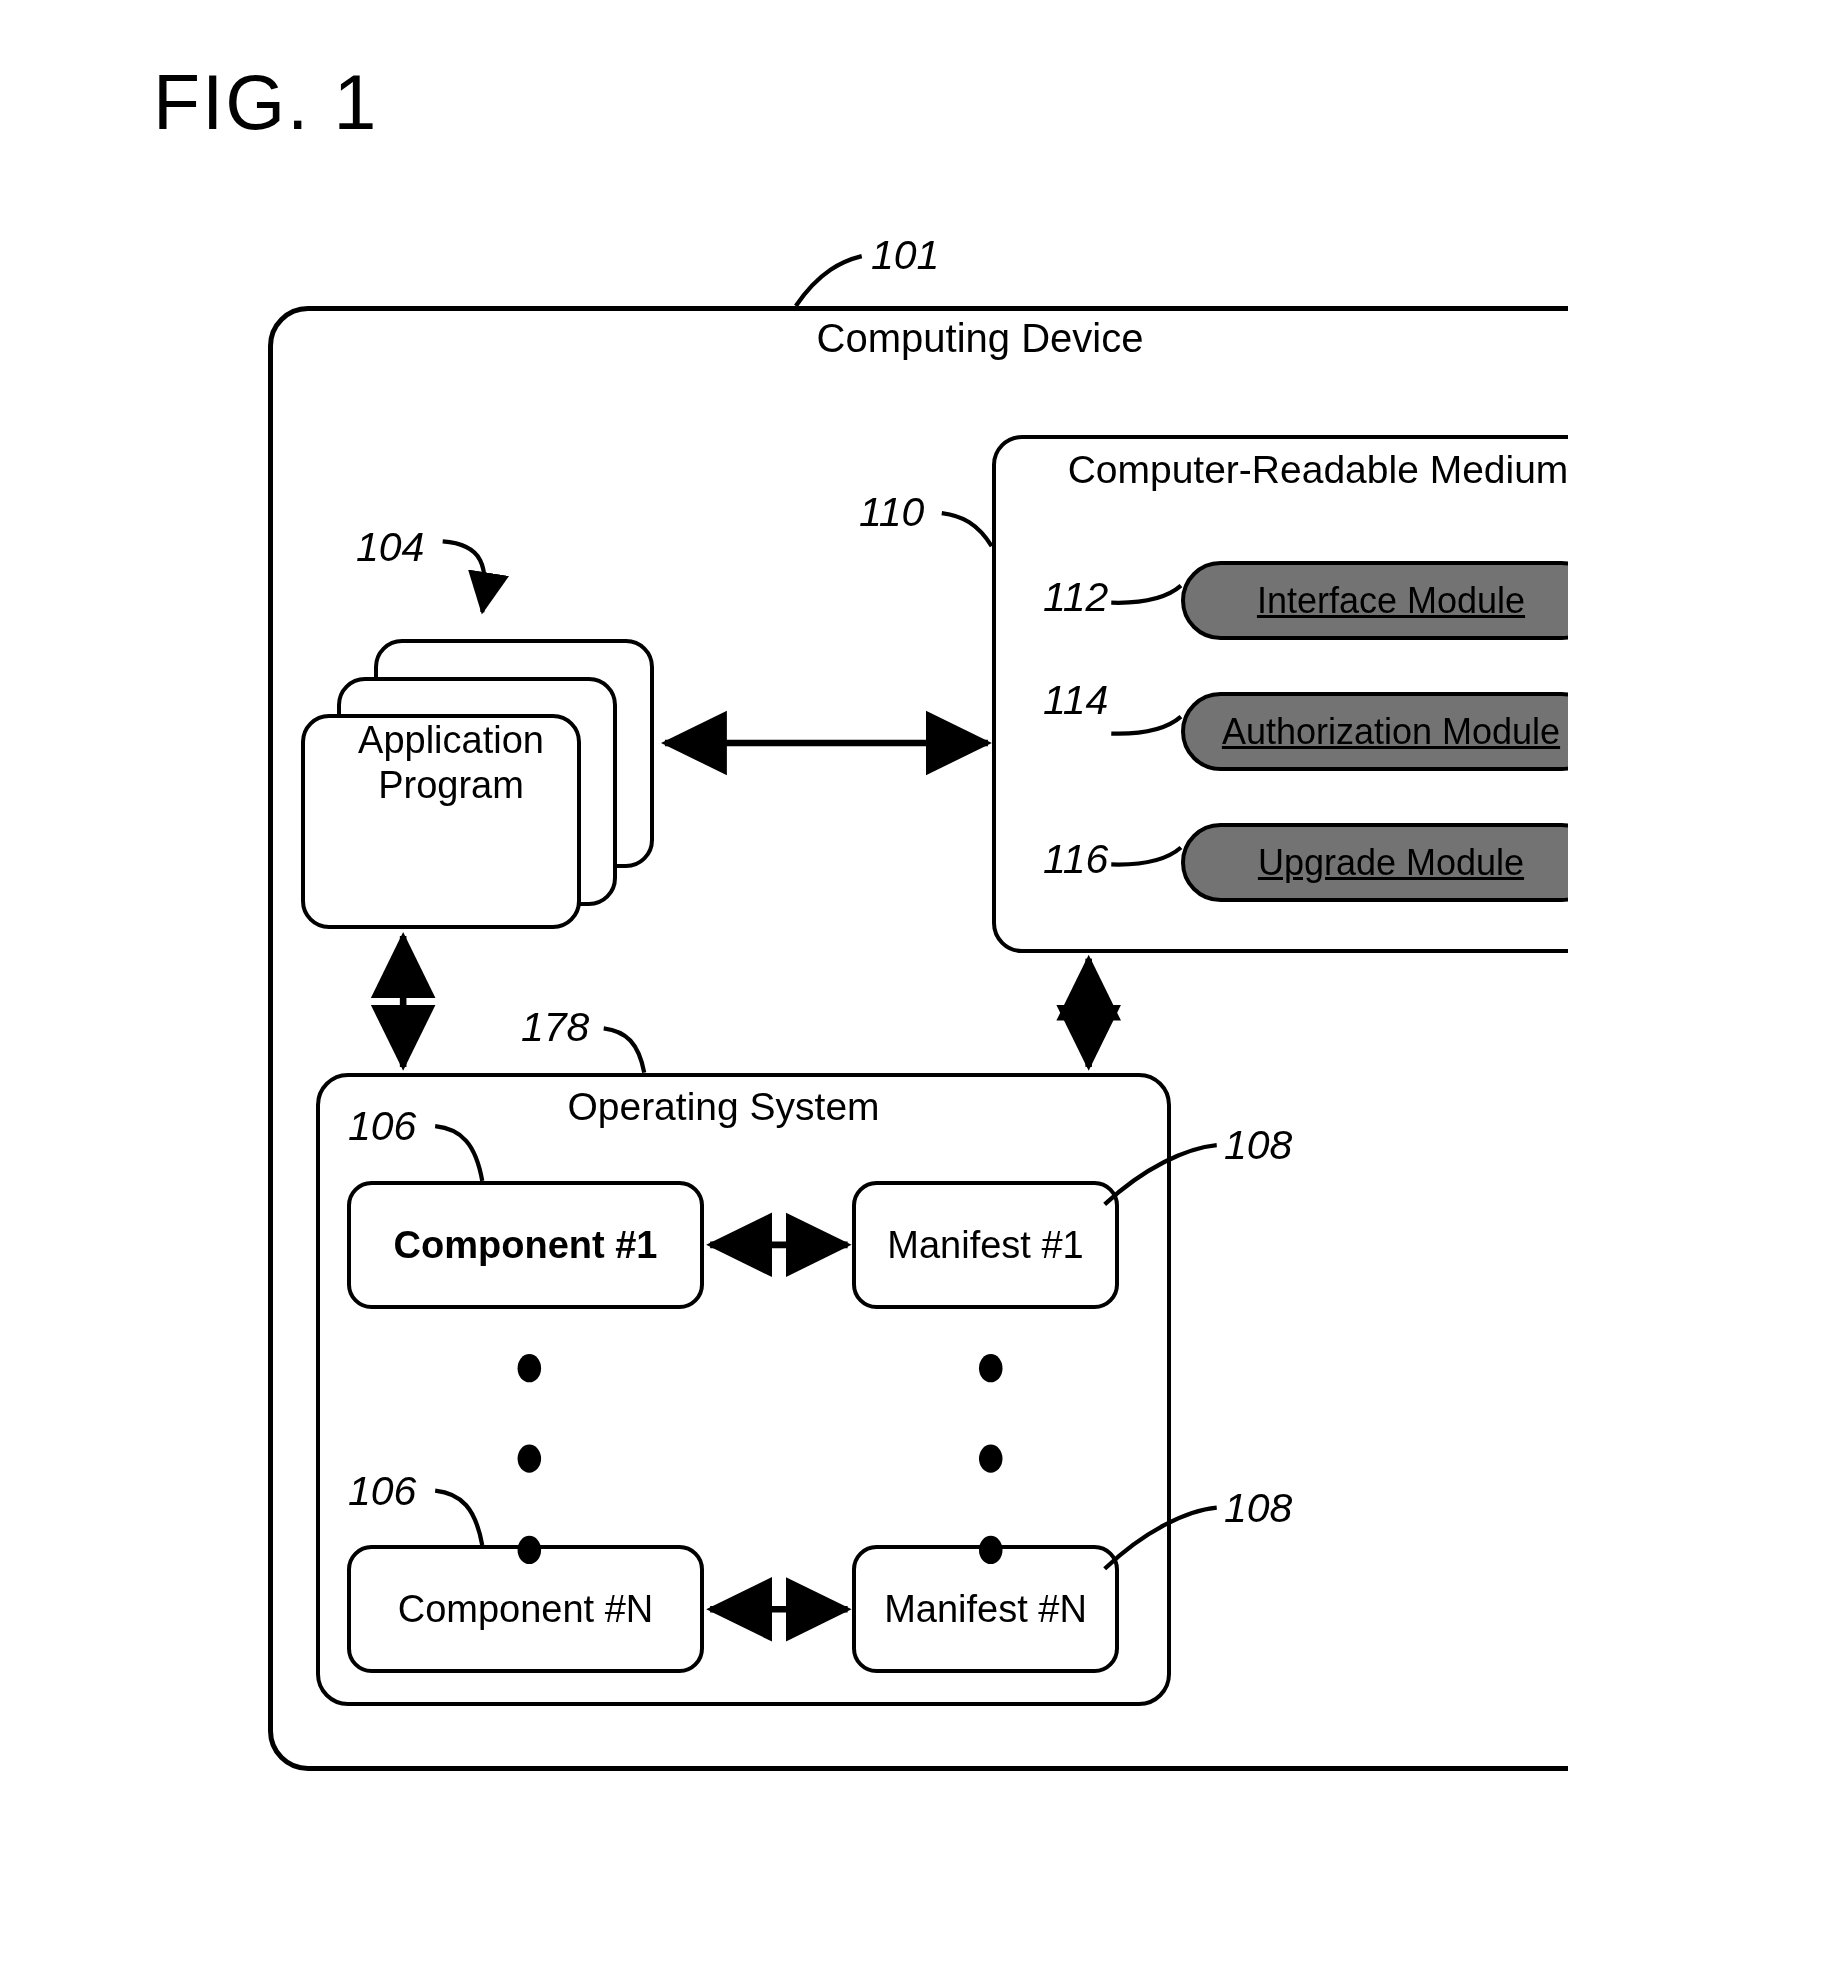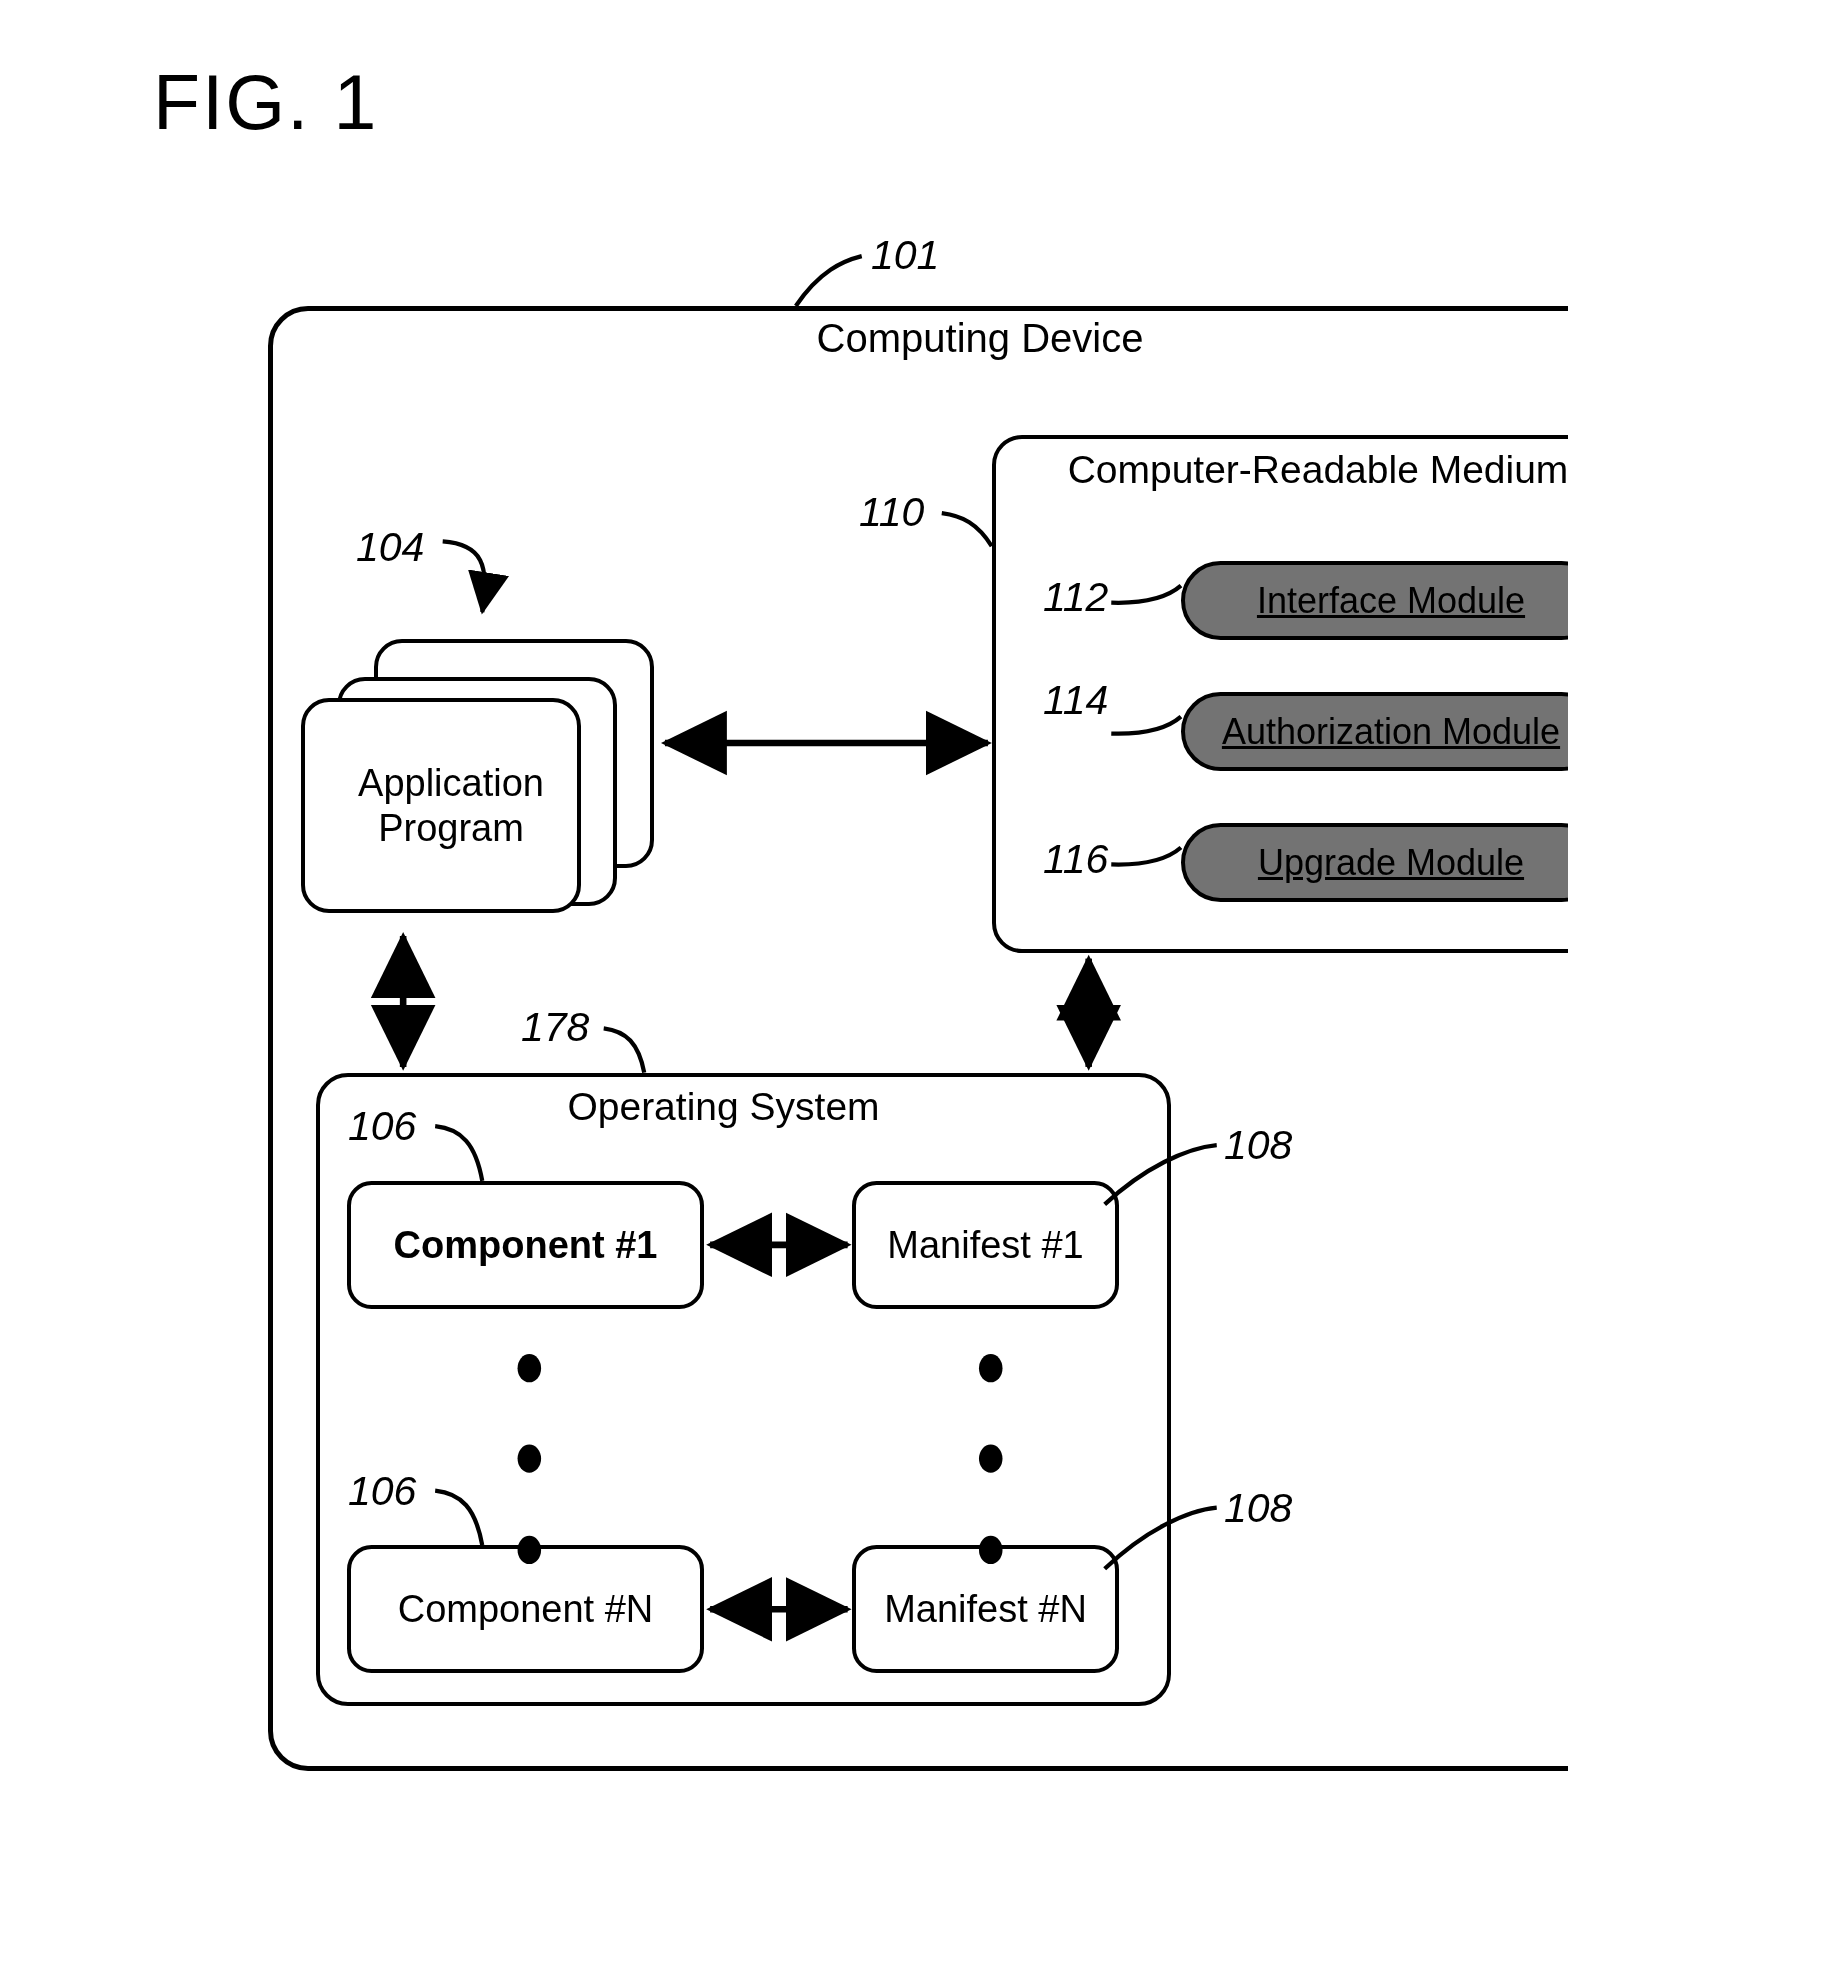--- a/index.html
+++ b/index.html
@@ -133,22 +133,22 @@
   
   .appcard {
     position: absolute;
     border: 4.7px solid #000000;
     border-radius: 28px;
     background: #ffffff;
     box-sizing: border-box;
   }
   #app-card-back   { left: 374px; top: 639px; width: 280px; height: 229px; }
   #app-card-mid    { left: 337px; top: 677px; width: 280px; height: 229px; }
-  #app-card-front  { left: 301px; top: 698px; width: 280px; height: 215px;
-                     display:flex; align-items:center; justify-content:center;padding-left:20px; }
+  #app-card-front  { left: 301px; top: 714px; width: 280px; height: 215px;
+                     display:flex; align-items:flex-start; justify-content:center;padding-left:20px; }
   #app-card-label {
     font-size: 38px;
     text-align: center;
     line-height: 1.18;
   }
 
   
   .ref {
     position: absolute;
     font-size: 41px;

